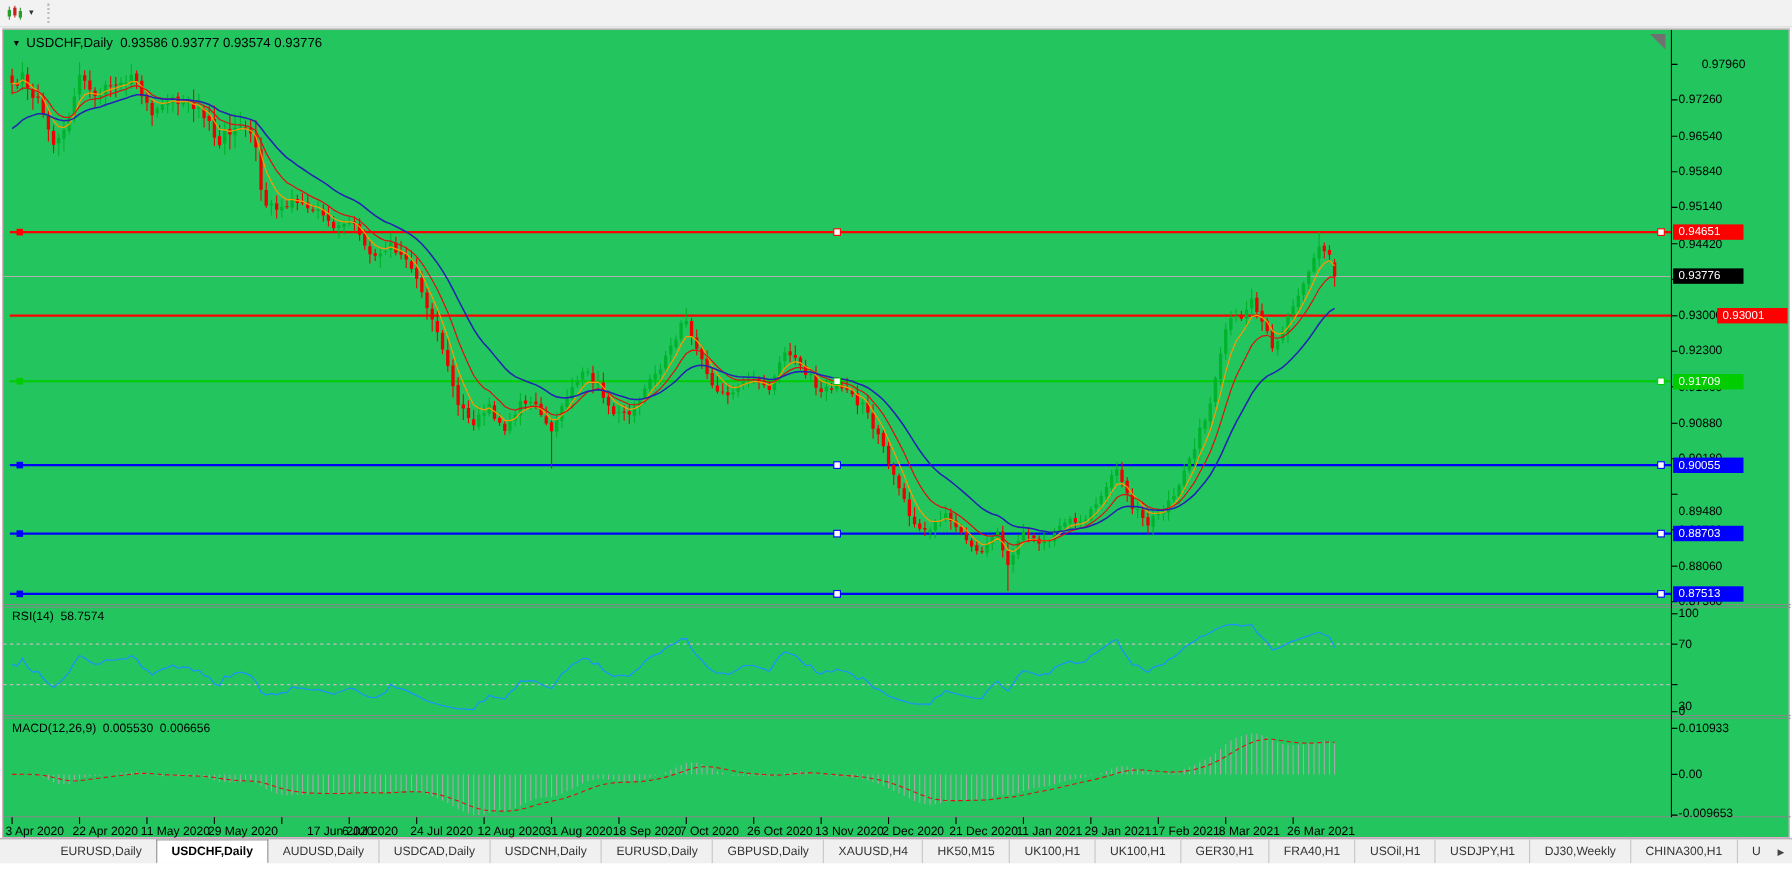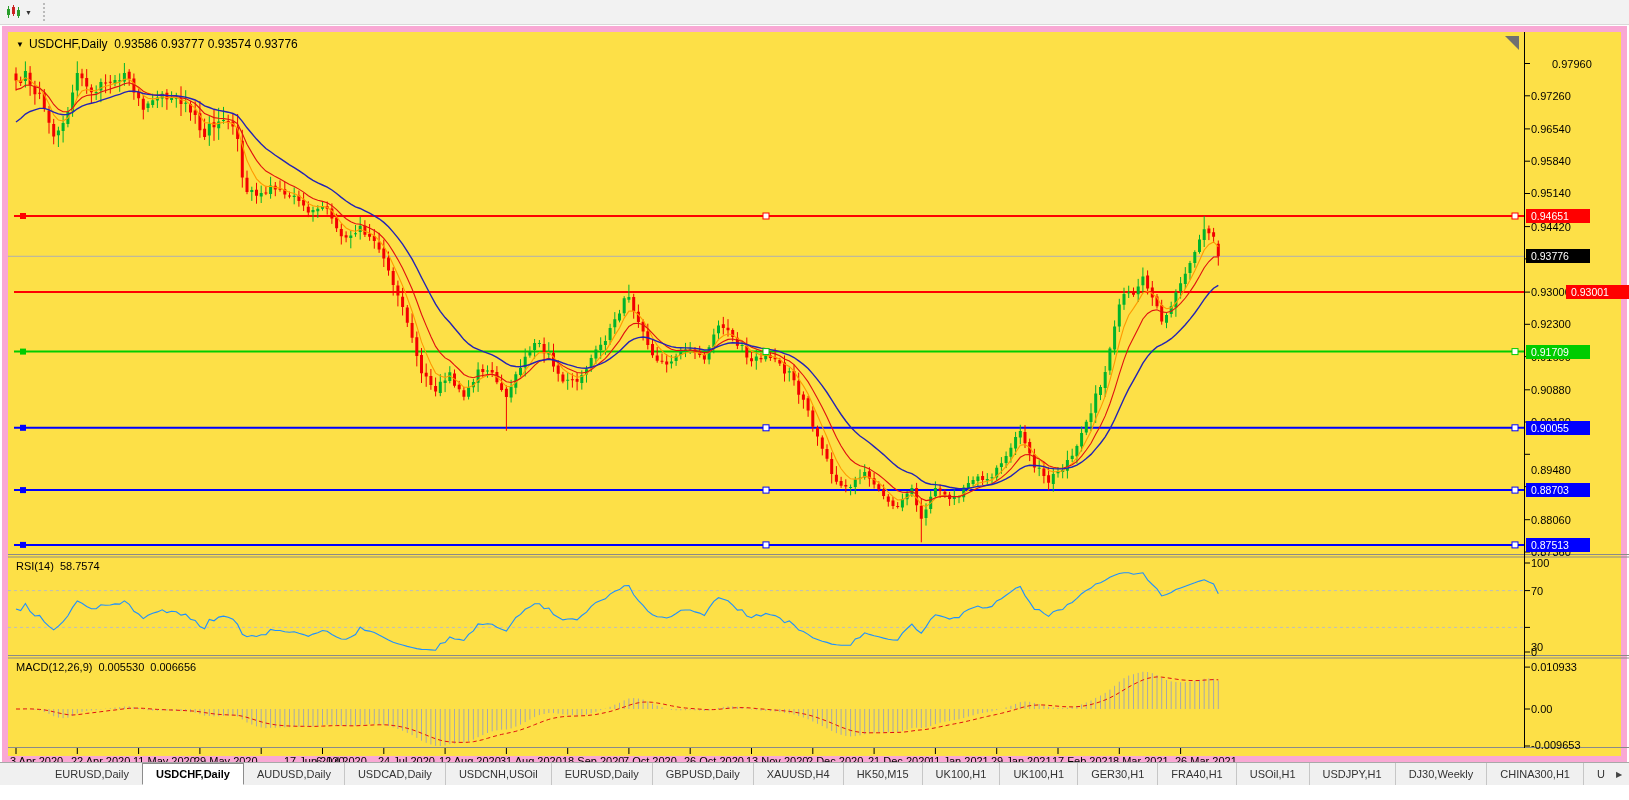--- a/index.html
+++ b/index.html
@@ -15,21 +15,21 @@
   .tb-caret { font-size:7px; color:#333; margin:0 4px 0 1px; }
   .tb-grip { width:5px; height:18px; margin:0 8px 0 6px;
              background-image:repeating-linear-gradient(#bbb 0 2px, transparent 2px 4px);
              background-size:2px 100%; background-repeat:no-repeat; background-position:center; }
   .tf-btn { height:20px; padding:0 9px; margin:0 1px; font-size:11px; color:#222;
             display:flex; align-items:center; border:1px solid transparent; background:transparent; cursor:default; }
   .tf-btn.active { background:#e6e6e6; border:1px solid #9a9a9a; box-shadow:inset 0 0 2px #cfcfcf; }
 
   
   #chart-window { position:absolute; left:2px; top:26px; width:1625px; height:736px;
-                  background:#fde047; border:6px solid #f9a8d4; }
+                  background:#22c55e; border:1px solid #f9a8d4; }
   #chart-svg { position:absolute; left:0; top:0; }
 
   .overlay-label { position:absolute; font-size:12px; color:#000; white-space:nowrap; }
   .overlay-label .caret { font-size:8px; margin-right:5px; position:relative; top:-1px; }
   .ind-label { position:absolute; font-size:11px; color:#000; white-space:nowrap; }
   .ind-label span { margin-right:6px; }
 
   .ytick-label, .rtick-label, .mtick-label { position:absolute; left:1523px; font-size:11px; color:#000; white-space:nowrap; }
   .price-box { position:absolute; left:1518px; width:64px; height:14px; line-height:14px;
                font-size:10.5px; color:#fff; padding-left:5px; white-space:nowrap; }
@@ -224,21 +224,21 @@
         <div class="date-label" style="left:1105px;">8 Mar 2021</div>
         <div class="date-label" style="left:1167px;">26 Mar 2021</div>
       </div>
   </div>
 
   <div id="tabbar">
       <div class="tab">EURUSD,Daily</div>
       <div class="tab active">USDCHF,Daily</div>
       <div class="tab">AUDUSD,Daily</div>
       <div class="tab">USDCAD,Daily</div>
-      <div class="tab">USDCNH,USOil</div>
+      <div class="tab">USDCNH,Daily</div>
       <div class="tab">EURUSD,Daily</div>
       <div class="tab">GBPUSD,Daily</div>
       <div class="tab">XAUUSD,H4</div>
       <div class="tab">HK50,M15</div>
       <div class="tab">UK100,H1</div>
       <div class="tab">UK100,H1</div>
       <div class="tab">GER30,H1</div>
       <div class="tab">FRA40,H1</div>
       <div class="tab">USOil,H1</div>
       <div class="tab">USDJPY,H1</div>

